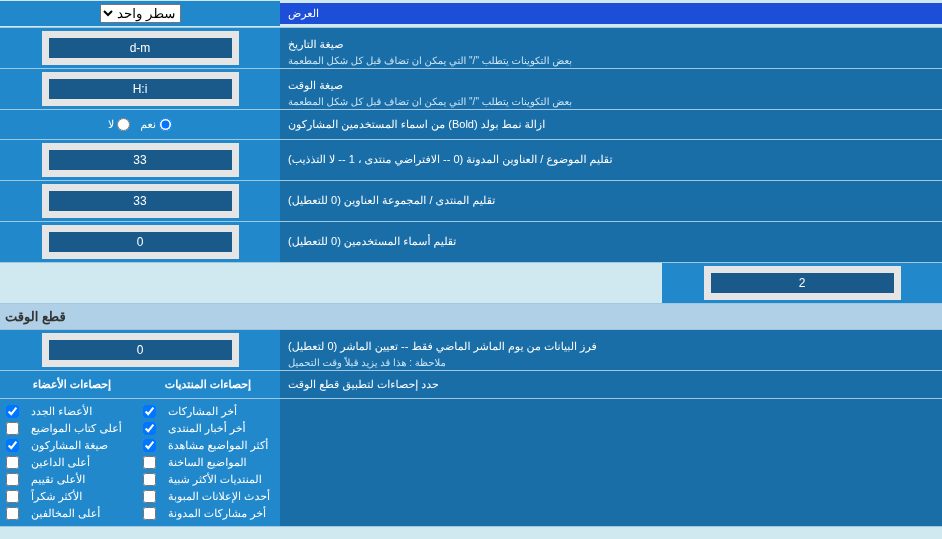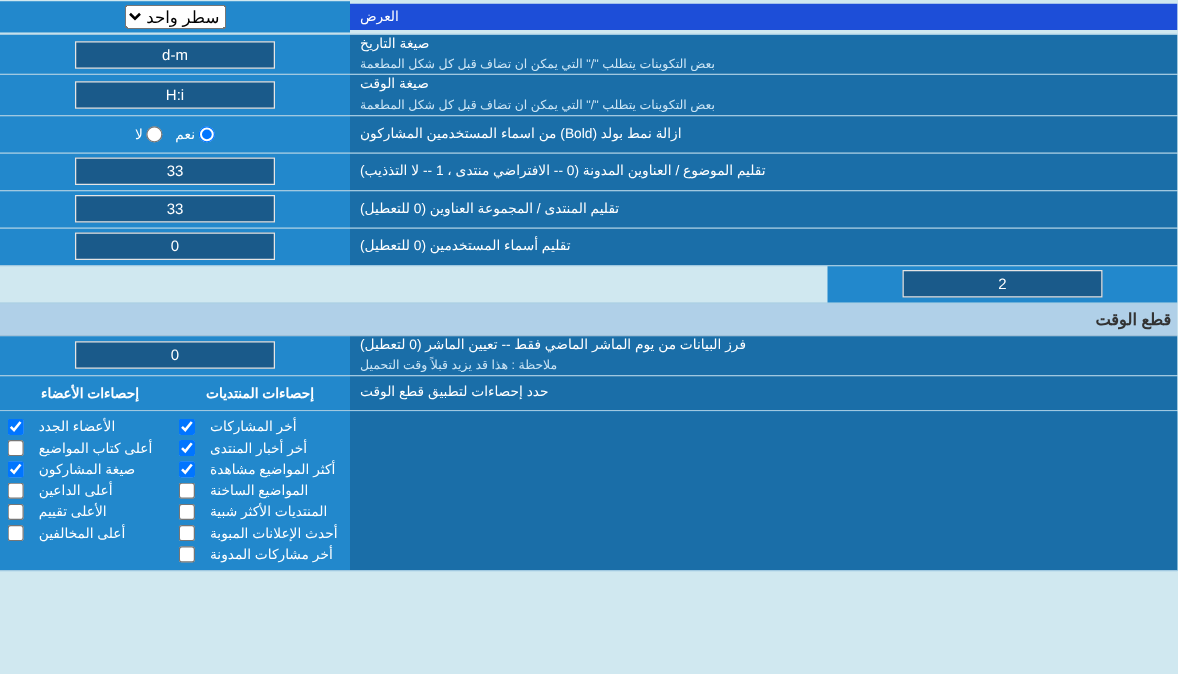--- a/index.html
+++ b/index.html
@@ -43,33 +43,33 @@
     .row-input {
       width: 280px;
       background: #2288cc;
       display: flex;
       align-items: center;
       justify-content: center;
       padding: 3px 6px;
     }
     .row-input input[type="text"] {
       background: #1a5a8a;
-      border: 1px solid #e5e5e5;
+      border: 7px solid #e5e5e5;
       color: #fff;
       padding: 3px 6px;
       font-size: 12px;
-      width: 160px;
+      width: 197px;
       text-align: center;
       direction: ltr;
     }
     .section-header {
       background: #b0d0e8;
       color: #333;
       font-weight: bold;
-      text-align: right;
+      text-align: left;
       padding: 5px;
       border-bottom: 1px solid #a0c0d8;
       font-size: 13px;
     }
     .radio-row {
       display: flex;
       align-items: center;
       justify-content: flex-start;
       gap: 10px;
       padding: 0 10px;
@@ -289,20 +289,24 @@
           </div>
           <div class="stats-item">
             <span>أعلى الداعين</span>
             <input type="checkbox" style="">
           </div>
           <div class="stats-item">
             <span>الأعلى تقييم</span>
             <input type="checkbox" style="">
           </div>
           <div class="stats-item">
+            <span>الأكثر شكراً</span>
+            <input type="checkbox" style="">
+          </div>
+          <div class="stats-item">
             <span>أعلى المخالفين</span>
             <input type="checkbox" style="">
           </div>
         </div>
       </div>
     </div>
   </div>
 
 </div>
 

